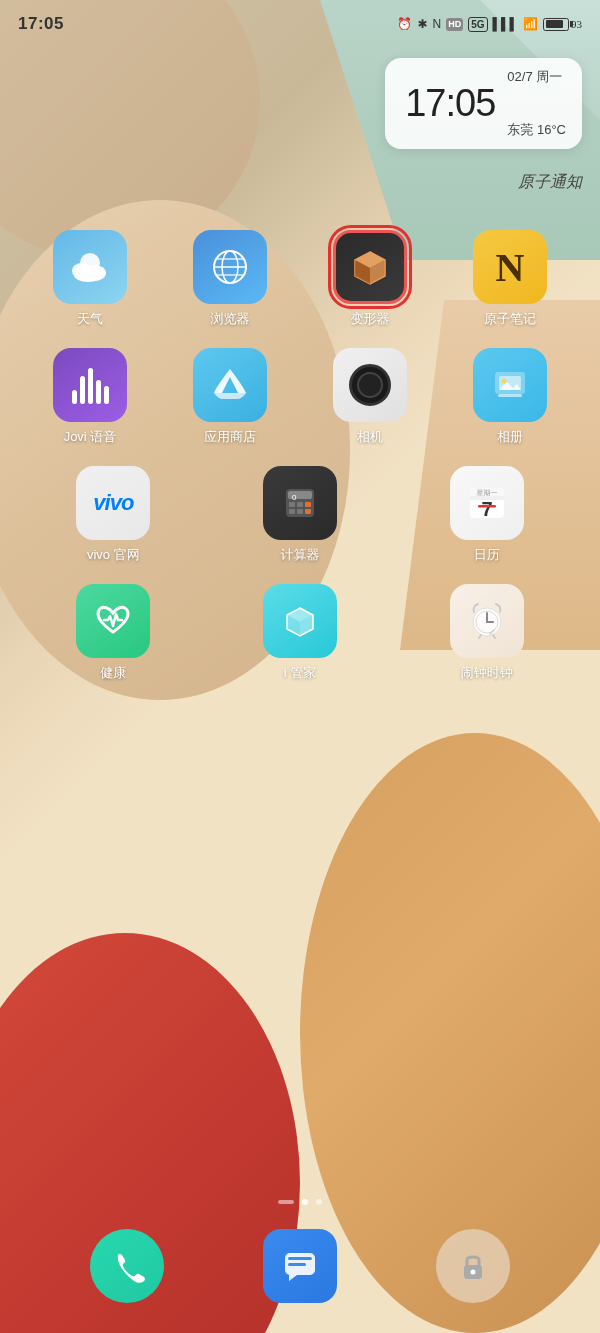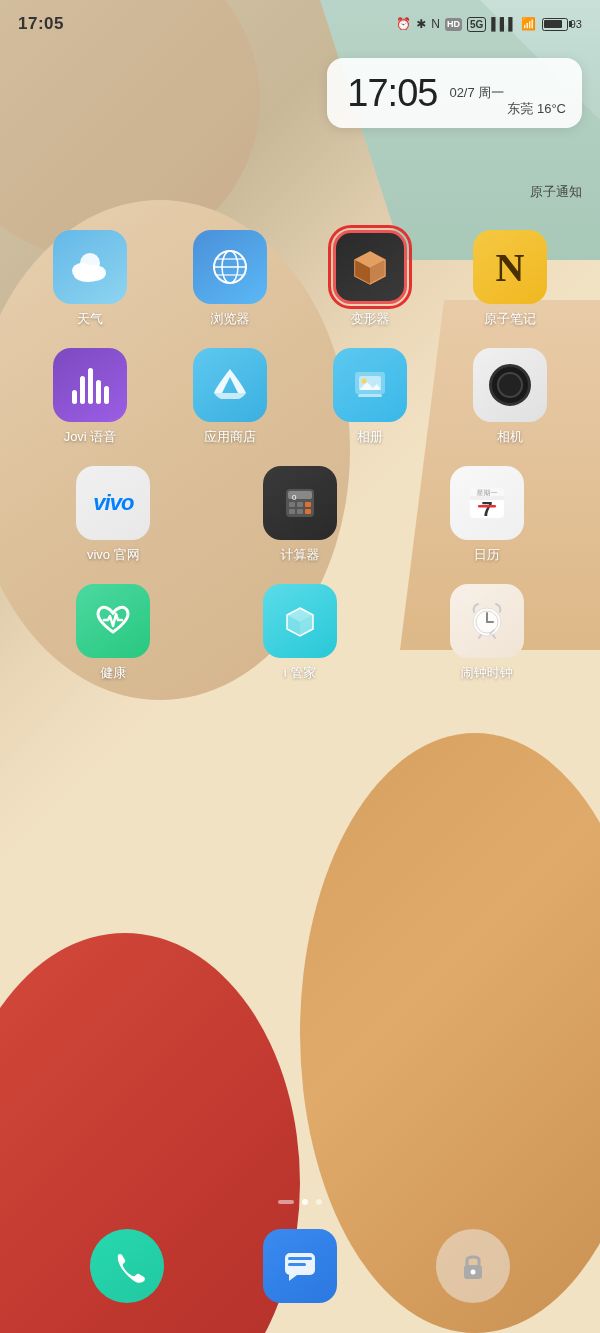--- a/index.html
+++ b/index.html
@@ -103,20 +103,21 @@
       gap: 5px;
     }
     .status-icon {
       font-size: 12px;
       color: #333;
     }
     .status-battery {
       display: flex;
       align-items: center;
       gap: 2px;
+      font-family: Liberation Serif, serif;
     }
     .battery-bar {
       width: 26px;
       height: 13px;
       border: 1.5px solid #333;
       border-radius: 2.5px;
       padding: 1.5px;
       position: relative;
     }
     .battery-bar::after {
@@ -176,41 +177,42 @@
       z-index: 100;
     }
     .clock-time {
       font-size: 38px;
       font-weight: 300;
       color: #222;
       letter-spacing: -1px;
     }
     .clock-info {
       display: flex;
-      flex-direction: row;
-      align-items: center;
+      flex-direction: column;
+      align-items: flex-start;
       gap: 3px;
     }
     .clock-date {
       font-size: 13px;
       color: #444;
       font-weight: 500;
     }
     .clock-location {
       font-size: 13px;
       color: #444;
       margin-top: 32px;
     }
     .atomic-notify {
       position: absolute;
-      top: 183px;
+      top: 172px;
       right: 18px;
-      font-size: 13px;
+      font-size: 16px;
       color: #444;
       z-index: 100;
+      font-style: italic;
     }
 
     
     .app-grid {
       position: absolute;
       top: 230px;
       left: 0; right: 0;
       padding: 0 20px;
       z-index: 100;
     }
@@ -486,39 +488,39 @@
       <div class="app-icon icon-appstore">
         <svg width="48" height="48" viewBox="0 0 48 48">
           <path d="M24,8 C24,8 10,26 8,32 L16,32 L24,16 L32,32 L40,32 C38,26 24,8 24,8Z" fill="white" opacity="0.9"></path>
           <path d="M8,32 C8,32 12,38 16,38 L32,38 C36,38 40,32 40,32Z" fill="white" opacity="0.7"></path>
         </svg>
       </div>
       <span class="app-label">应用商店</span>
     </div>
 
     <div class="app-item">
+      <div class="app-icon icon-camera">
+        <div class="camera-lens">
+          <div class="camera-lens-inner"></div>
+        </div>
+      </div>
+      <span class="app-label">相机</span>
+    </div>
+
+    <div class="app-item">
       <div class="app-icon icon-photos">
         <svg width="46" height="46" viewBox="0 0 46 46">
           <rect x="8" y="10" width="30" height="22" rx="3" fill="rgba(255,255,255,0.3)"></rect>
           <rect x="12" y="14" width="22" height="14" rx="2" fill="rgba(255,255,255,0.5)"></rect>
           <polygon points="12,28 20,20 26,26 30,22 34,28" fill="white" opacity="0.8"></polygon>
           <circle cx="17" cy="19" r="2.5" fill="#ffd040" opacity="0.9"></circle>
           <rect x="11" y="32" width="24" height="3" rx="1.5" fill="rgba(255,255,255,0.6)"></rect>
         </svg>
       </div>
       <span class="app-label">相册</span>
-    </div>
-
-    <div class="app-item">
-      <div class="app-icon icon-camera">
-        <div class="camera-lens">
-          <div class="camera-lens-inner"></div>
-        </div>
-      </div>
-      <span class="app-label">相机</span>
     </div>
   </div>
 
   <div class="app-row">
 
     <div class="app-item">
       <div class="app-icon icon-vivo-web">
         <span class="vivo-text">vivo</span>
       </div>
       <span class="app-label">vivo 官网</span>

